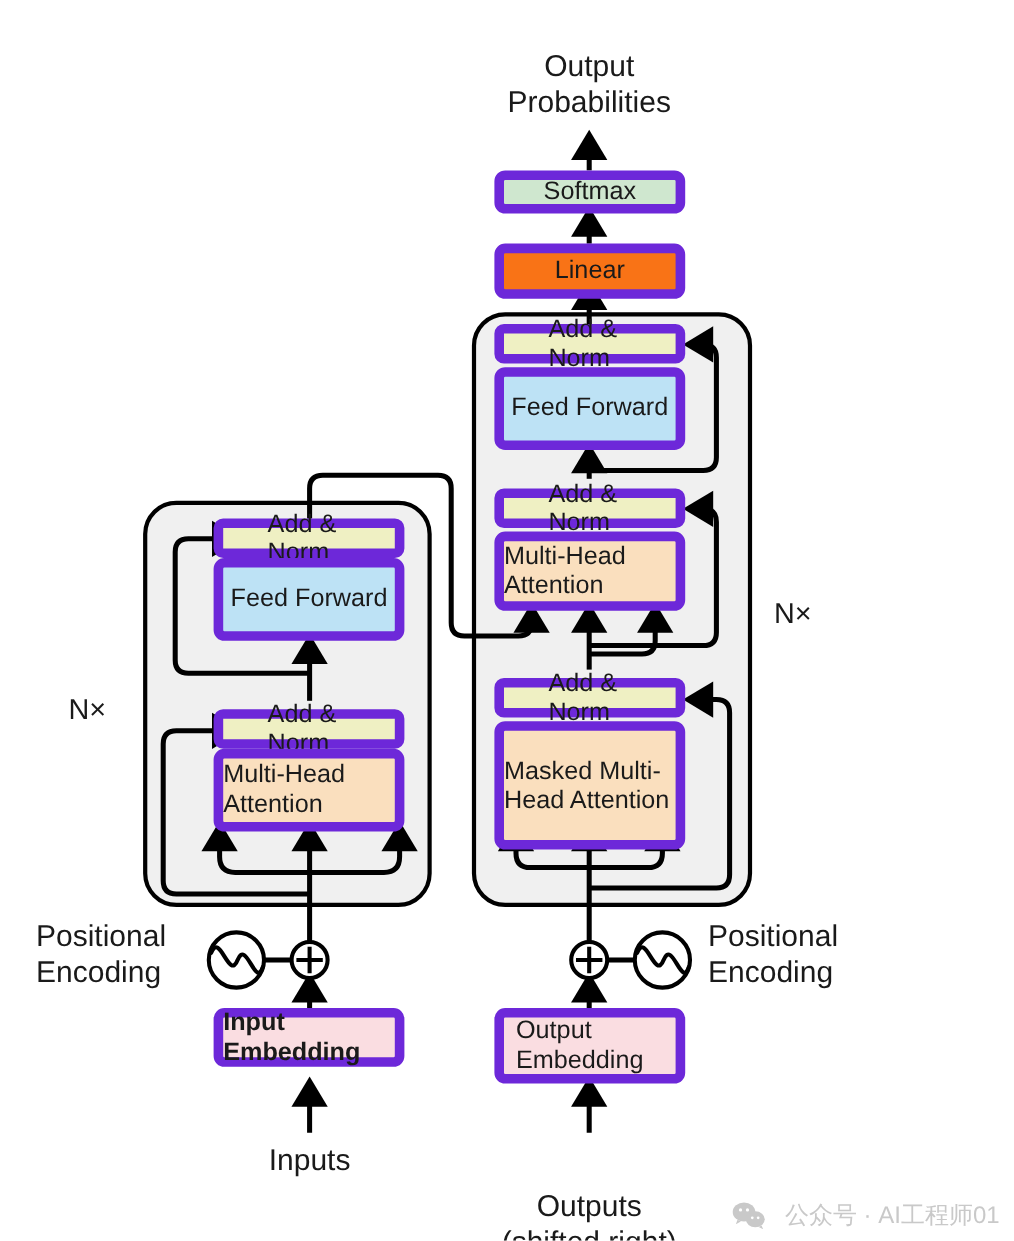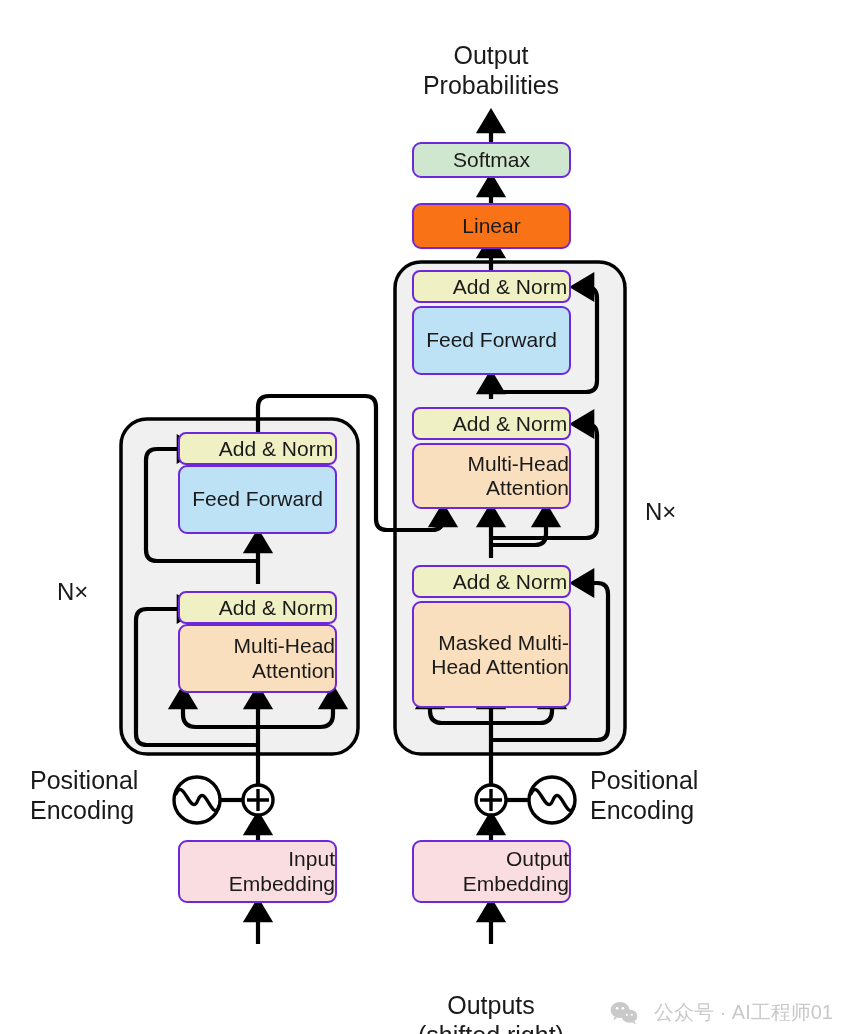--- a/index.html
+++ b/index.html
@@ -16,26 +16,26 @@
   }
   #svg-layer{
     position:absolute;
     left:0;top:0;
     width:845px;height:1034px;
   }
   
   .nbox{
     position:absolute;
     box-sizing:border-box;
-    border:2px solid #6d28d9;
+    border:8px solid #6d28d9;
     border-radius:9px;
     display:flex;
     align-items:center;
     justify-content:center;
-    text-align:right;
+    text-align:left;
     line-height:1.14;
     font-size:21px;
     color:#1a1a1a;
     z-index:5;
   }
   .nbox.two-line{line-height:1.16;}
   .addnorm{border-radius:8px;font-size:21px;padding-left:37px;}
   
   .label{
     position:absolute;
@@ -189,28 +189,29 @@
 
   <div class="nbox" style="left:412px; top:601px; width:159px; height:107px; background:#fadfbe;">Masked
 Multi-Head
 Attention</div>
 
   <div class="nx" style="left:645px; top:498px;">N×</div>
 
   <div class="label" style="left:30px; top:765px; width:150px; text-align:left;">Positional
 Encoding</div>
 
-  <div class="nbox two-line" style="left:178px; top:840px; width:159px; height:63px; background:#fadde1;">Input
+  <div class="nbox two-line" style="left:178px; top:840px; width:159px; height:49px; background:#fadde1;font-weight:bold;">Input
 Embedding</div>
 
+  <div class="label" style="left:188px; top:952px; width:140px;">Inputs</div>
 
   <div class="label" style="left:590px; top:765px; width:180px; text-align:left;">Positional
 Encoding</div>
 
-  <div class="nbox two-line" style="left:412px; top:840px; width:159px; height:63px; background:#fadde1;">Output
+  <div class="nbox two-line" style="left:412px; top:840px; width:159px; height:63px; background:#fadde1;padding-left:10px;">Output
 Embedding</div>
 
   <div class="label" style="left:396px; top:952px; width:190px;margin-top:38px;">Outputs
 (shifted right)</div>
 
   <div id="watermark">
     <svg width="28" height="24" viewBox="0 0 28 24" aria-hidden="true">
       <ellipse cx="10" cy="9" rx="9.4" ry="8" fill="#c9c9c9"></ellipse>
       <path d="M4.6,15.4 L3.2,19.2 L7.4,17.0 Z" fill="#c9c9c9"></path>
       <circle cx="7.1" cy="7.3" r="1.35" fill="#ffffff"></circle>

